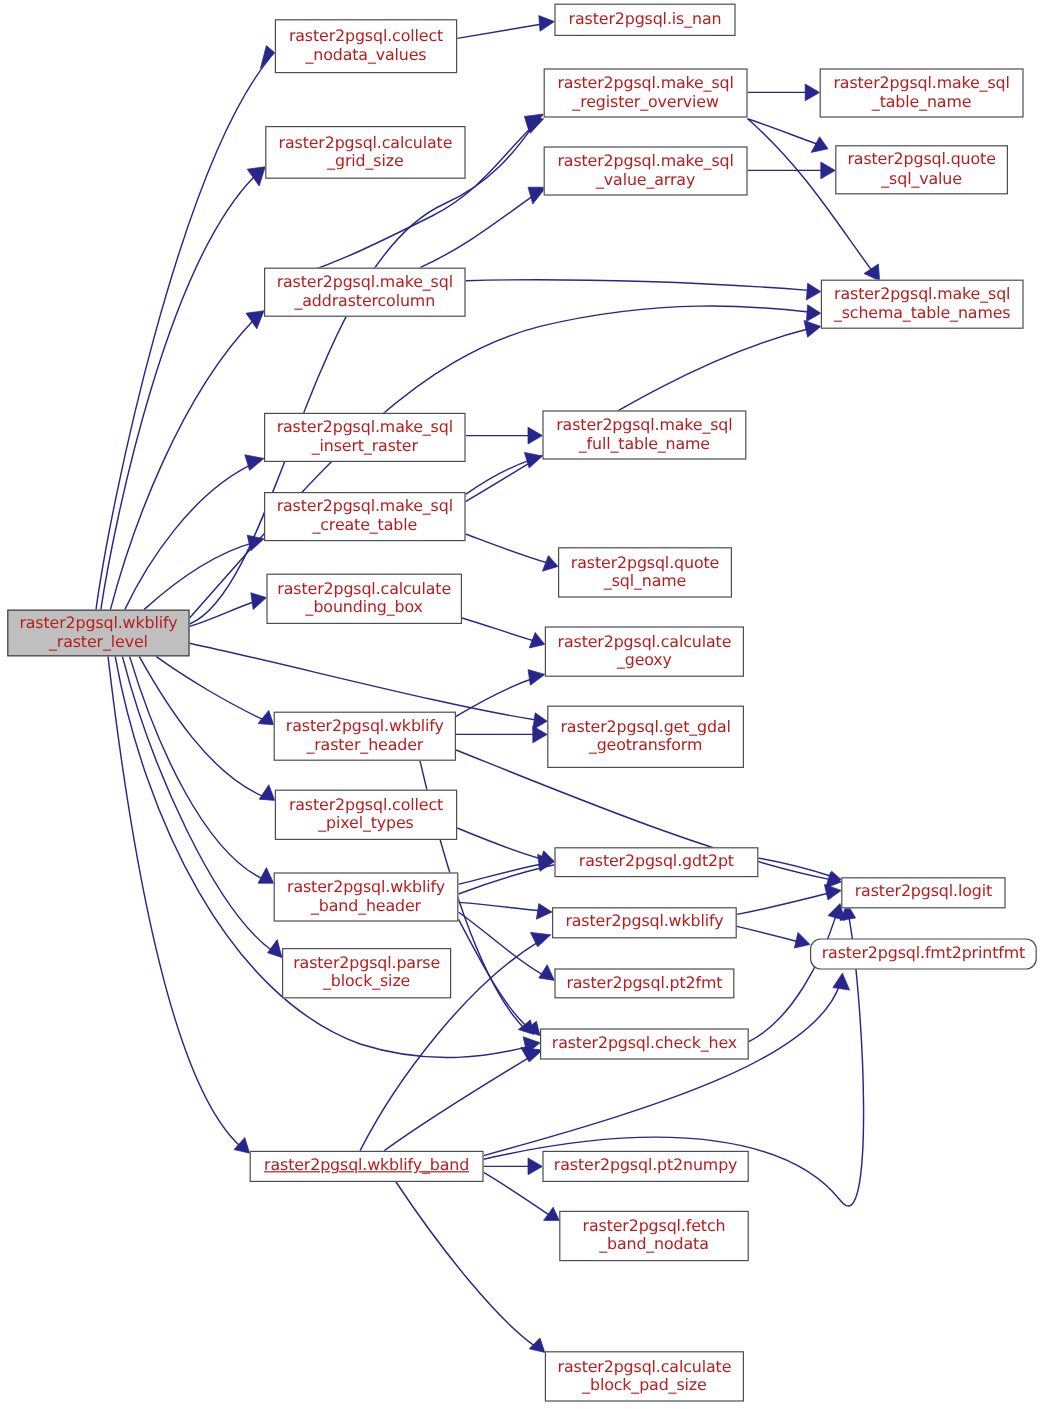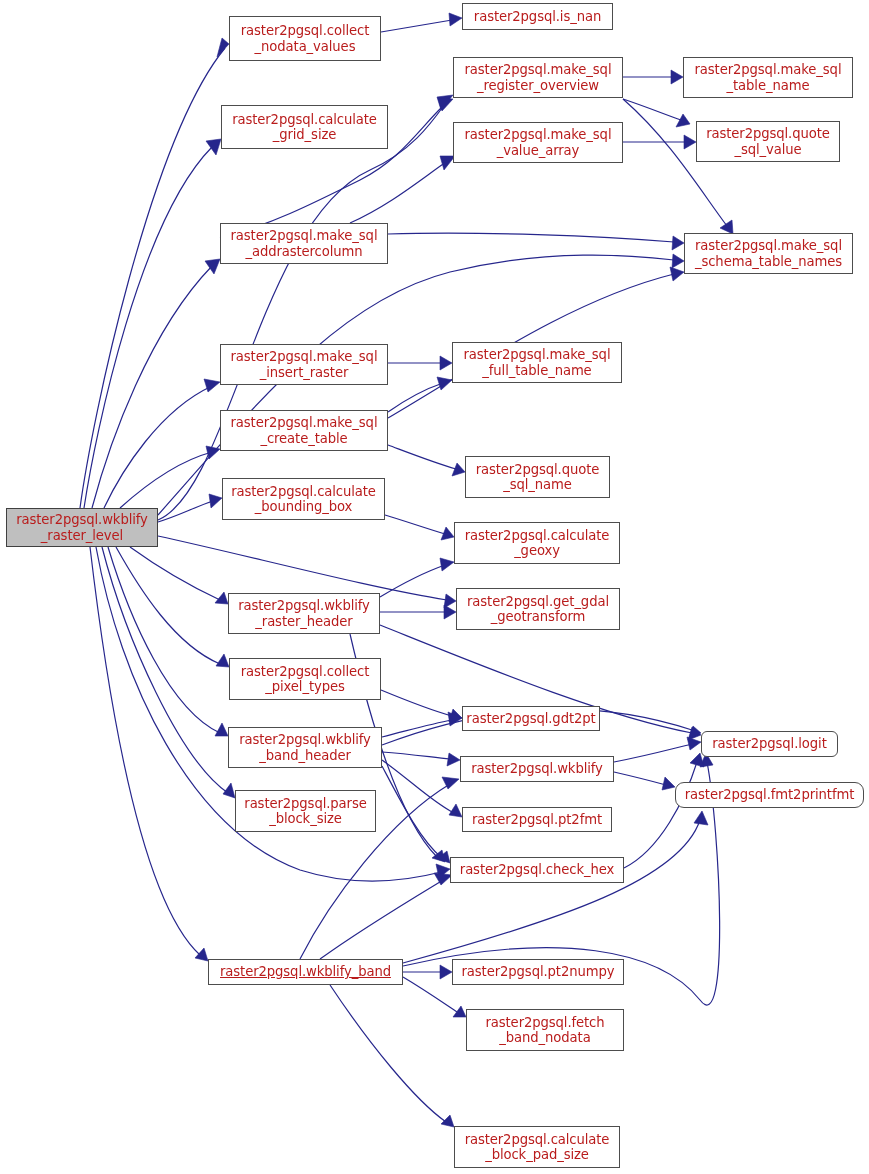--- a/index.html
+++ b/index.html
@@ -281,29 +281,29 @@
       <div class="node thick" style="left: 220px; top: 410px; width: 168px; height: 41px;">raster2pgsql.make_sql
 _create_table</div>
       <div class="node thick" style="left: 465px; top: 456px; width: 145px; height: 42px;">raster2pgsql.quote
 _sql_name</div>
       <div class="node thick" style="left: 222px; top: 478px; width: 163px; height: 42px;">raster2pgsql.calculate
 _bounding_box</div>
       <div class="node thick" style="left: 454px; top: 522px; width: 166px; height: 42px;">raster2pgsql.calculate
 _geoxy</div>
       <div class="node thick" style="left: 228px; top: 593px; width: 152px; height: 41px;">raster2pgsql.wkblify
 _raster_header</div>
-      <div class="node thick" style="left: 456px; top: 588px; width: 164px; height: 42px;">raster2pgsql.get_gdal
+      <div class="node thick" style="left: 456px; top: 588px; width: 164px; height: 52px;">raster2pgsql.get_gdal
 _geotransform</div>
       <div class="node thick" style="left: 229px; top: 658px; width: 152px; height: 42px;">raster2pgsql.collect
 _pixel_types</div>
-      <div class="node thick" style="left: 462px; top: 706px; width: 138px; height: 25px;">raster2pgsql.gdt2pt</div>
+      <div class="node thick" style="left: 462px; top: 706px; width: 170px; height: 25px;">raster2pgsql.gdt2pt</div>
       <div class="node thick" style="left: 228px; top: 727px; width: 154px; height: 41px;">raster2pgsql.wkblify
 _band_header</div>
       <div class="node thick" style="left: 460px; top: 756px; width: 154px; height: 26px;">raster2pgsql.wkblify</div>
-      <div class="node thick" style="left: 701px; top: 731px; width: 137px; height: 26px; border-radius: 6px;">raster2pgsql.logit</div>
+      <div class="node thick" style="left: 701px; top: 731px; width: 137px; height: 26px;">raster2pgsql.logit</div>
       <div class="node thick" style="left: 675px; top: 782px; width: 189px; height: 26px; border-radius: 9px;">raster2pgsql.fmt2printfmt</div>
       <div class="node thick" style="left: 235px; top: 790px; width: 141px; height: 42px;">raster2pgsql.parse
 _block_size</div>
       <div class="node thick" style="left: 462px; top: 807px; width: 150px; height: 25px;">raster2pgsql.pt2fmt</div>
       <div class="node thick" style="left: 450px; top: 857px; width: 174px; height: 26px;">raster2pgsql.check_hex</div>
       <div class="node thick" style="left: 208px; top: 959px; width: 195px; height: 26px; text-decoration: underline;">raster2pgsql.wkblify_band</div>
       <div class="node thick" style="left: 452px; top: 959px; width: 172px; height: 26px;">raster2pgsql.pt2numpy</div>
       <div class="node thick" style="left: 466px; top: 1009px; width: 158px; height: 42px;">raster2pgsql.fetch
 _band_nodata</div>
       <div class="node thick" style="left: 454px; top: 1126px; width: 166px; height: 42px;">raster2pgsql.calculate

